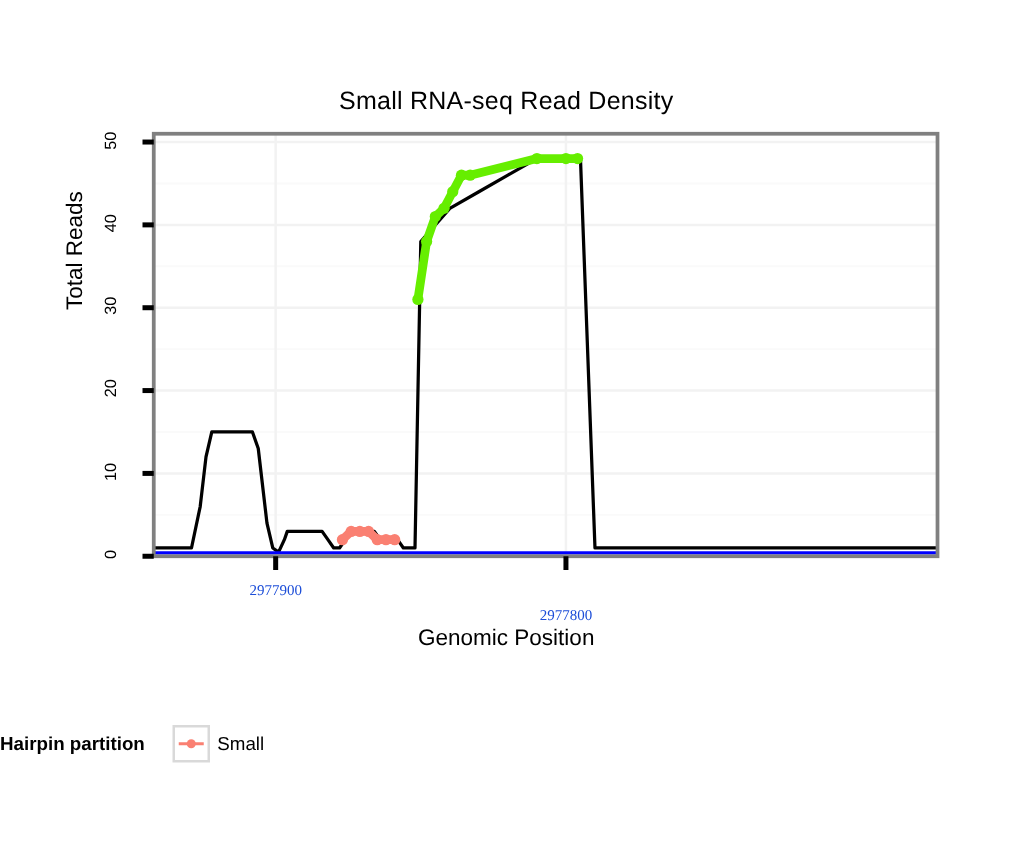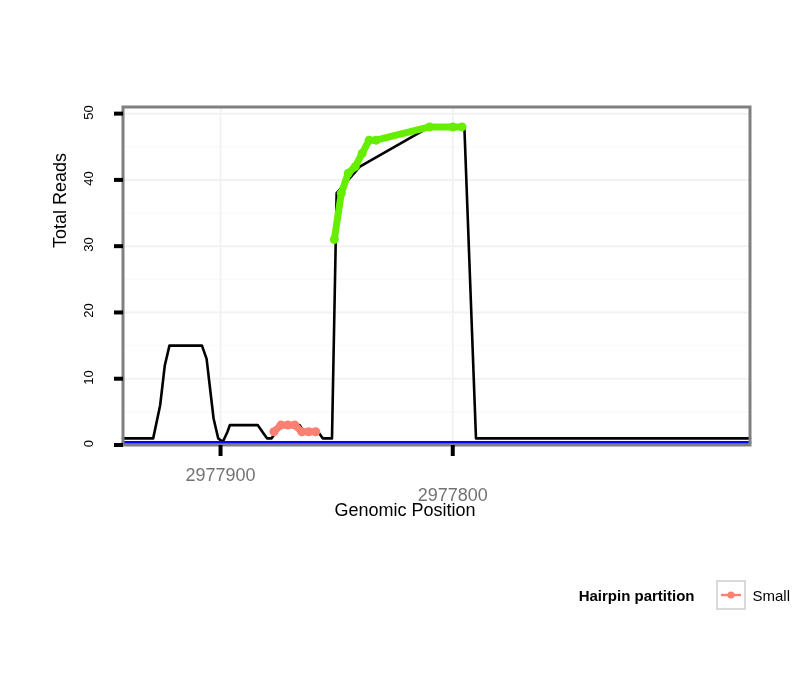--- a/index.html
+++ b/index.html
@@ -39,30 +39,31 @@
     position:absolute;
     font-size:13px;
     color:#000000;
     width:40px;
     text-align:center;
     transform:rotate(-90deg);
     transform-origin:center center;
   }
   .tick-label-x{
     position:absolute;
-    font-size:18px;
-    color:#737373;
+    font-size:12px;
+    color:#1d4ed8;
     width:120px;
     text-align:center;
+    font-family:Liberation Serif, serif;
   }
   .legend{
     position:absolute;
     left:0;top:580px;width:810px;
     display:flex;
-    justify-content:flex-end;
+    justify-content:flex-start;
     align-items:center;
     gap:0px;
   }
   .legend-title{
     font-size:15px;
     font-weight:bold;
     color:#000000;
     margin-right:22px;
     white-space:nowrap;
   }
@@ -87,20 +88,21 @@
     margin-right:14px;
     white-space:nowrap;
   }
   svg{display:block;}
 </style>
 </head>
 <body>
 
 <div id="figure">
 
+  <div class="chart-title">Small RNA-seq Read Density</div>
 
   <svg id="plot" width="810" height="690">
 
     <rect x="123" y="107" width="627" height="338" fill="#ffffff"></rect>
 
     <g id="gridlines">
         <line x1="123" y1="378.72549019607845" x2="750" y2="378.72549019607845" stroke="#f2f2f2" stroke-width="2"></line>
         <line x1="123" y1="312.45098039215685" x2="750" y2="312.45098039215685" stroke="#f2f2f2" stroke-width="2"></line>
         <line x1="123" y1="246.17647058823528" x2="750" y2="246.17647058823528" stroke="#f2f2f2" stroke-width="2"></line>
         <line x1="123" y1="179.9019607843137" x2="750" y2="179.9019607843137" stroke="#f2f2f2" stroke-width="2"></line>

